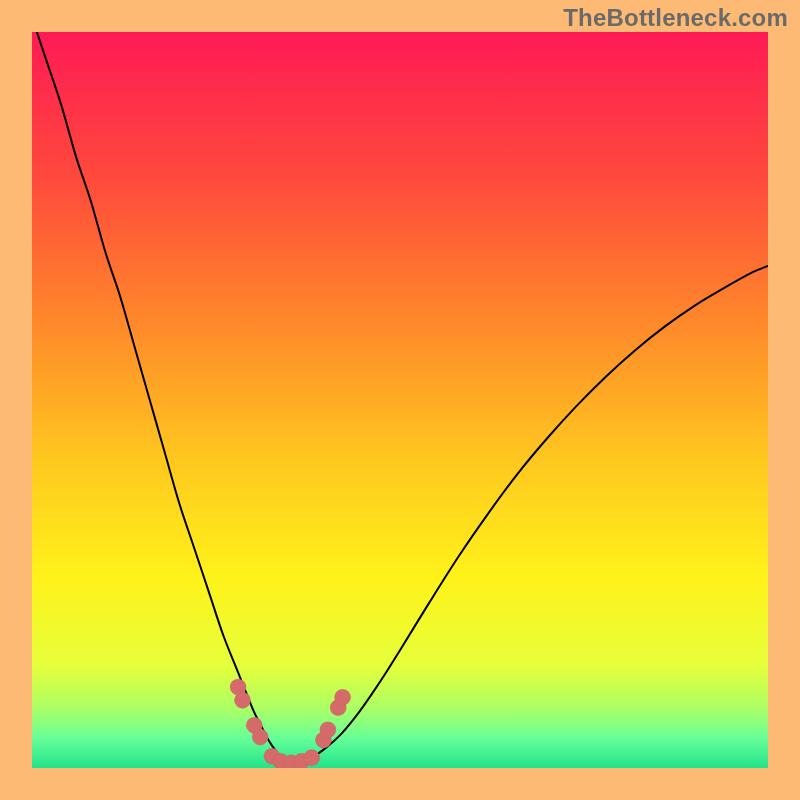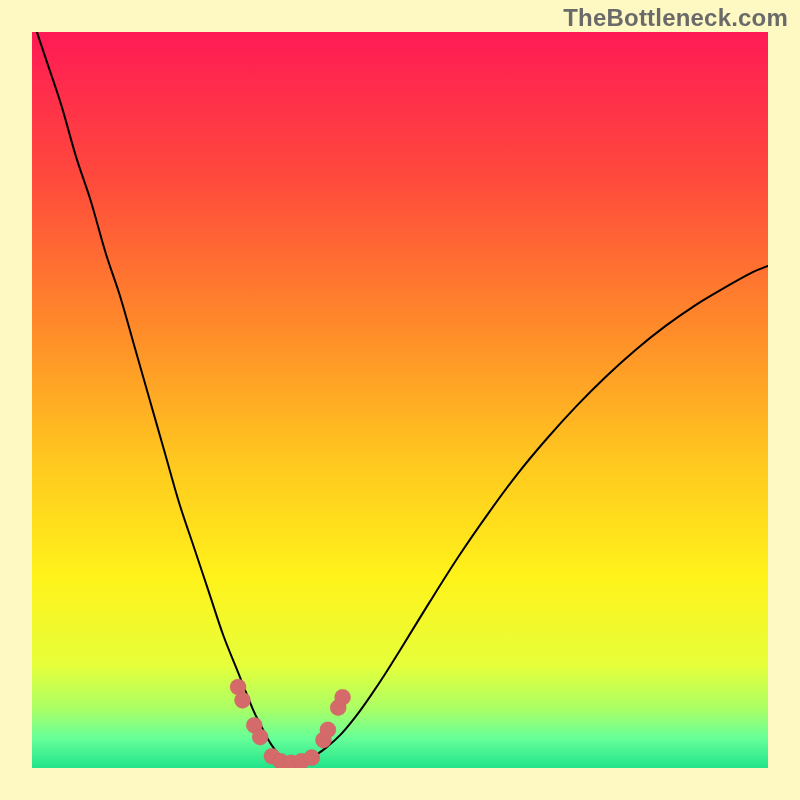--- a/index.html
+++ b/index.html
@@ -7,21 +7,21 @@
     padding: 0;
     width: 800px;
     height: 800px;
     background: #000;
     overflow: hidden;
   }
   .stage {
     position: relative;
     width: 800px;
     height: 800px;
-    background: #fef9c3;
+    background: #fdba74;
   }
   .plot-area {
     position: absolute;
     left: 32px;
     top: 32px;
     width: 736px;
     height: 736px;
     overflow: hidden;
   }
   .plot-area svg {

